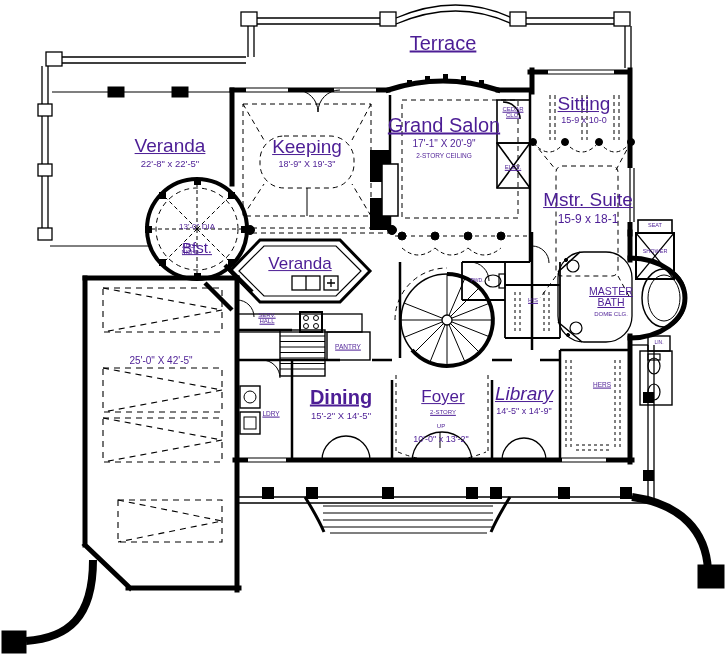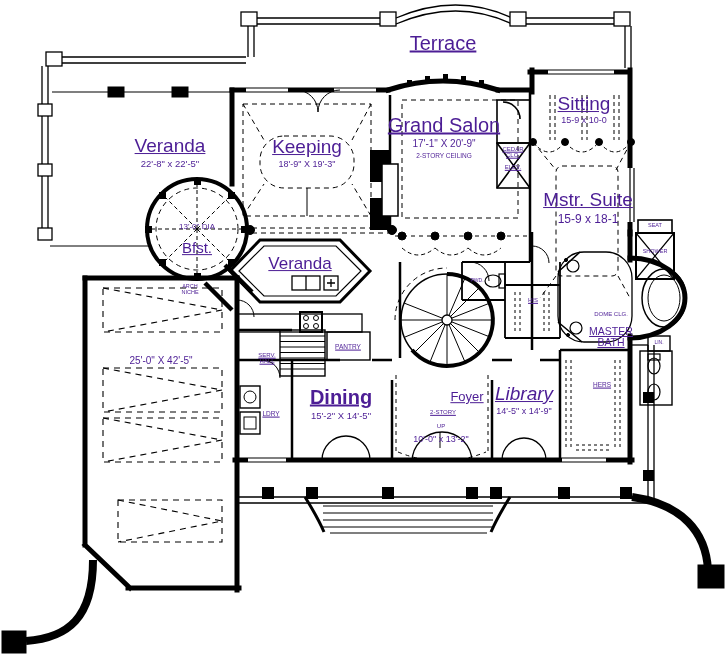--- a/index.html
+++ b/index.html
@@ -6,21 +6,21 @@
   #plan{
     position:relative;width:725px;height:657px;background:#ffffff;
     font-family:"Liberation Sans",sans-serif;color:#000;overflow:hidden;
   }
   #plan svg{position:absolute;left:0;top:0;}
   .lbl{
     position:absolute;transform:translate(-50%,-50%);
     text-align:center;line-height:1.05;white-space:nowrap;color:#4c1d95;
   }
   .nm{text-decoration:underline;}
-  .wrap{white-space:normal;margin-top:40px;}
+  .wrap{white-space:normal;}
   .dim{letter-spacing:0px;}
 </style>
 </head>
 <body>
 
 <div id="plan">
 
 <svg width="725" height="657" viewBox="0 0 725 657">
 
   <g stroke="#000" fill="none" stroke-width="1.3">
@@ -313,21 +313,21 @@
   <div class="lbl nm" style="left:300px;top:264px;font-size:17px;">Veranda</div>
 
   <div class="lbl nm wrap" style="left:611px;top:297px;font-size:10.5px;width:52px;">MASTER BATH</div>
   <div class="lbl" style="left:611px;top:314px;font-size:6px;">DOME CLG.</div>
 
   <div class="lbl dim" style="left:161px;top:361px;font-size:10px;">25'-0" X 42'-5"</div>
 
   <div class="lbl nm" style="left:341px;top:397px;font-size:20px;font-weight:bold;">Dining</div>
   <div class="lbl dim" style="left:341px;top:416px;font-size:9.5px;">15'-2" X 14'-5"</div>
 
-  <div class="lbl nm" style="left:443px;top:397px;font-size:13px;margin-left:24px;">Foyer</div>
+  <div class="lbl nm" style="left:443px;top:397px;font-size:17px;">Foyer</div>
   <div class="lbl nm" style="left:443px;top:412px;font-size:6px;">2-STORY</div>
   <div class="lbl" style="left:441px;top:426px;font-size:6px;">UP</div>
   <div class="lbl dim" style="left:441px;top:440px;font-size:9px;">10'-0" x 13'-2"</div>
 
   <div class="lbl nm" style="left:524px;top:394px;font-size:19px;font-style:italic;">Library</div>
   <div class="lbl dim" style="left:524px;top:412px;font-size:9px;">14'-5" x 14'-9"</div>
 
   <div class="lbl nm wrap" style="left:513px;top:112px;font-size:6px;width:30px;">CEDAR CLO.</div>
   <div class="lbl nm" style="left:513px;top:167px;font-size:6px;">ELEV.</div>
   <div class="lbl nm wrap" style="left:267px;top:318px;font-size:6px;width:30px;">SERV. HALL</div>

